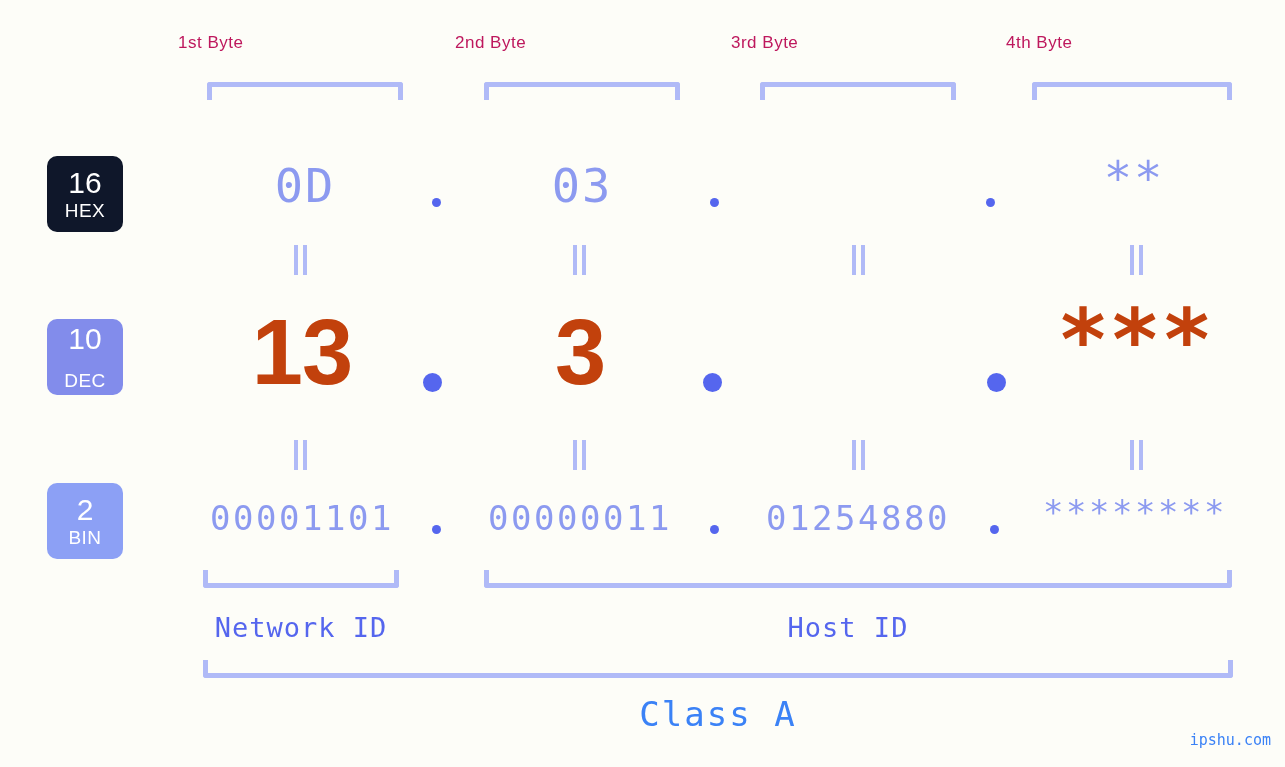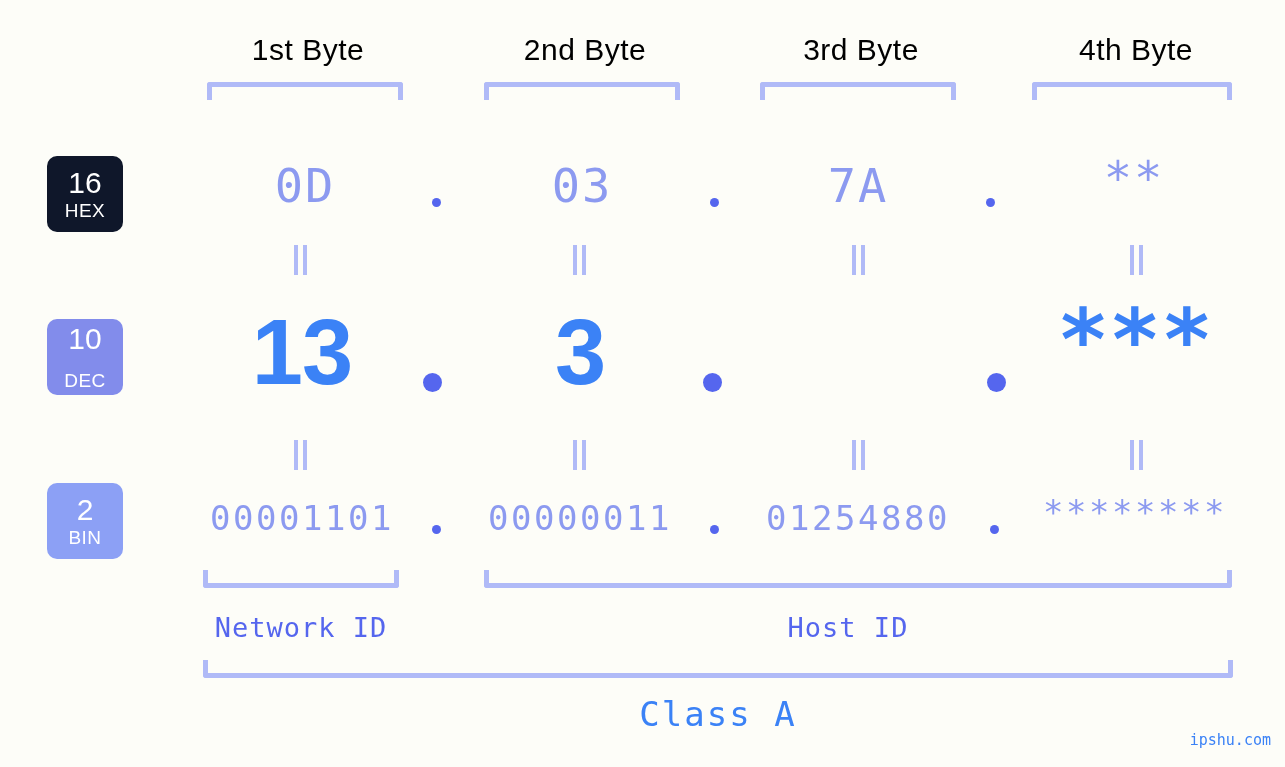--- a/index.html
+++ b/index.html
@@ -17,23 +17,22 @@
     position: relative;
     width: 1285px;
     height: 767px;
   }
 
   
   .byte-label {
     position: absolute;
     top: 33px;
     width: 260px;
-    text-align: center;
-    font-size: 30px;
-    color: #000000;
+    font-size: 17px;
+    color: #be185d;
     font-family: "Liberation Sans", sans-serif;
     letter-spacing: 0.5px;
     white-space: nowrap;
   }
 
   
   .bracket-top {
     position: absolute;
     top: 82px;
     height: 18px;
@@ -79,21 +78,21 @@
   .hex-val {
     font-family: "DejaVu Sans Mono", monospace;
     font-size: 47px;
     color: #8c9af0;
     letter-spacing: 2px;
   }
   .dec-val {
     font-family: "Liberation Sans", sans-serif;
     font-size: 92px;
     font-weight: 700;
-    color: #3b82f6;
+    color: #c2410c;
     letter-spacing: -1px;
   }
   .dec-val.stars {
     font-family: "DejaVu Sans Mono", monospace;
     font-size: 86px;
     font-weight: 700;
     letter-spacing: 0px;
   }
   .bin-val {
     font-family: "DejaVu Sans Mono", monospace;
@@ -186,21 +185,20 @@
   <div class="bracket-top" style="left:760px;  width:196px;"></div>
   <div class="bracket-top" style="left:1032px; width:200px;"></div>
 
   <div class="badge" style="top:156px; background:#0f172a;">
     <span class="num">16</span>
     <span class="sys">HEX</span>
   </div>
 
   <div class="cell hex-val" style="left:175px; top:158px; width:260px;">0D</div>
   <div class="cell hex-val" style="left:452px; top:158px; width:260px;">03</div>
-  <div class="cell hex-val" style="left:728px; top:158px; width:260px;">7A</div>
   <div class="cell hex-val" style="left:1004px; top:150px; width:260px;">**</div>
 
   <div class="dot dot-hex" style="left:432px; top:198px;"></div>
   <div class="dot dot-hex" style="left:710px; top:198px;"></div>
   <div class="dot dot-hex" style="left:986px; top:198px;"></div>
 
   <div class="eqbar" style="left:293px; top:245px;">
       <i></i>
       <i></i>
     </div>

